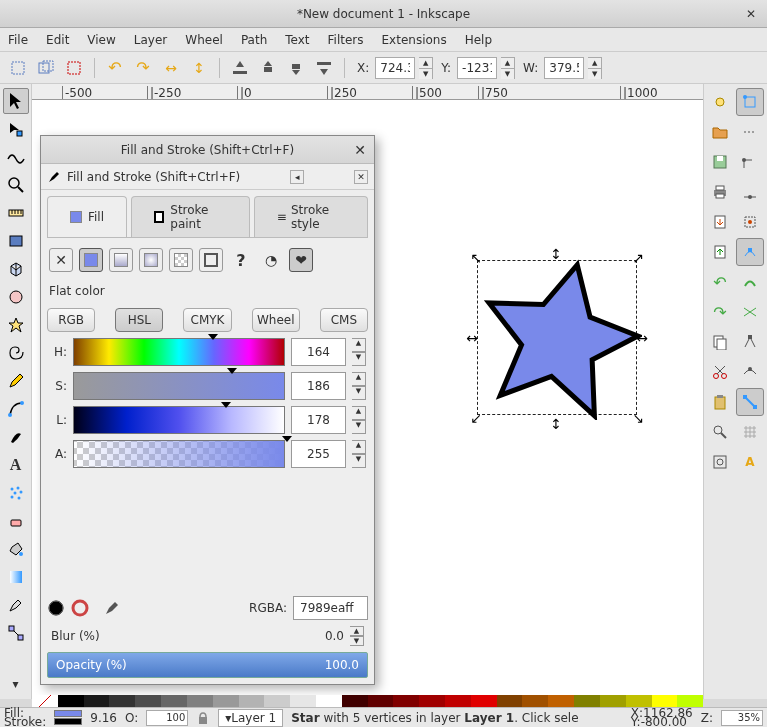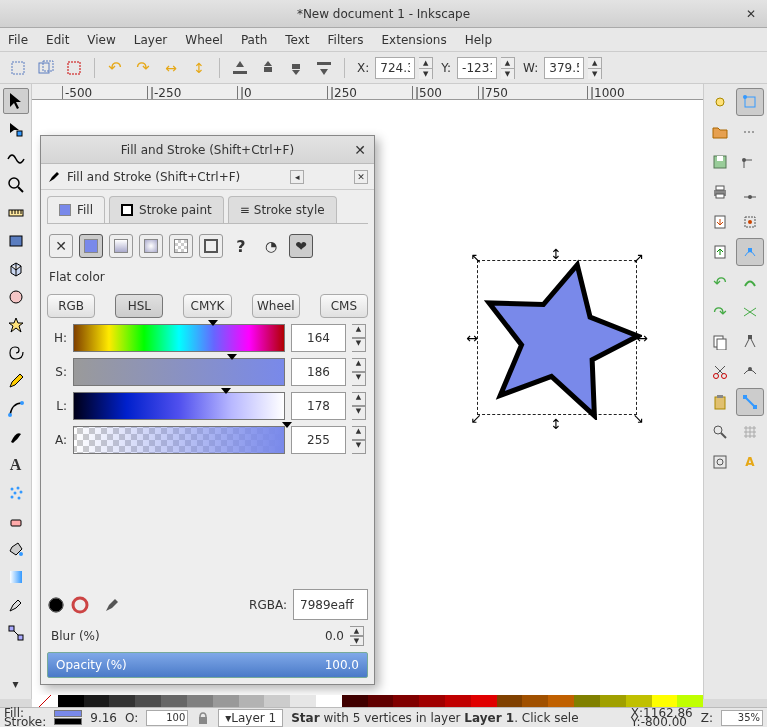--- a/index.html
+++ b/index.html
@@ -31,21 +31,21 @@
   .handle{position:absolute;width:12px;height:12px;color:#000;font-size:14px;line-height:12px;text-align:center}
   .star-shape{position:absolute}
   
   .dlg{position:absolute;left:40px;top:135px;width:335px;height:550px;background:#eee;border:1px solid #888;box-shadow:4px 4px 10px rgba(0,0,0,0.3)}
   .dlg-title{height:28px;background:linear-gradient(#e3e3e3,#d5d5d5);display:flex;align-items:center;justify-content:center;position:relative;border-bottom:1px solid #bbb}
   .dlg-title .dlg-close{position:absolute;right:8px;cursor:pointer;font-size:14px}
   .dlg-sub{height:26px;display:flex;align-items:center;padding:0 6px;gap:6px;border-bottom:1px solid #ccc;background:#eee}
   .dlg-sub .mini{margin-left:auto;width:14px;height:14px;border:1px solid #aaa;display:flex;align-items:center;justify-content:center;font-size:9px;cursor:pointer}
   .dlg-body{padding:6px;display:flex;flex-direction:column;gap:6px;height:calc(100% - 28px - 26px);overflow:hidden}
   .tabs{display:flex;gap:4px;border-bottom:1px solid #bbb}
-  .tab{padding:6px 11px;border:1px solid #bbb;border-bottom:none;border-radius:4px 4px 0 0;background:#ddd;display:flex;align-items:center;gap:6px;cursor:pointer}
+  .tab{padding:6px 22px;border:1px solid #bbb;border-bottom:none;border-radius:4px 4px 0 0;background:#ddd;display:flex;align-items:center;gap:6px;cursor:pointer}
   .tab.active{background:#eee}
   .sw-small{width:12px;height:12px;border:1px solid #888}
   .paint-row{display:flex;gap:6px;padding:4px 2px}
   .paint-btn{width:24px;height:24px;border:1px solid #999;border-radius:3px;display:flex;align-items:center;justify-content:center;background:#eee;cursor:pointer;font-size:14px}
   .paint-btn.active{background:#ccc;border-color:#555}
   .section-label{font-weight:normal;padding:2px 0 4px 2px}
   .modes{display:flex;gap:20px}
   .mode-btn{flex:1;height:24px;border:1px solid #aaa;border-radius:4px;background:linear-gradient(#fafafa,#e0e0e0);cursor:pointer;text-align:center;line-height:22px}
   .mode-btn.active{background:linear-gradient(#e0e0e0,#ccc);border-color:#777}
   .slider-grid{display:grid;grid-template-columns:20px 1fr 55px 16px;gap:6px;align-items:center}
@@ -53,21 +53,21 @@
   .grad{height:28px;border:1px solid #777;position:relative}
   .grad-h{background:linear-gradient(to right,#804000,#ffea00,#00ff00,#00ffff,#6666ff,#ff00ff,#b00000)}
   .grad-s{background:linear-gradient(to right,#9a9a9a,#7989ea)}
   .grad-l{background:linear-gradient(to right,#000018,#0020cc,#5050ee,#b8b8ff,#fff)}
   .grad-a{background:linear-gradient(to right,rgba(121,137,234,0),rgba(121,137,234,1)),repeating-conic-gradient(#ccc 0 25%,#fff 0 50%) 50%/12px 12px}
   .marker{position:absolute;top:-5px;width:0;height:0;border-left:5px solid transparent;border-right:5px solid transparent;border-top:6px solid #000}
   .numbox{height:28px;border:1px solid #999;text-align:center;line-height:26px;background:#fff}
   .spincol{width:14px;height:28px;display:flex;flex-direction:column}
   .spincol div{flex:1;border:1px solid #999;border-left:none;font-size:7px;text-align:center;background:#eee;cursor:pointer}
   .rgba-row{display:flex;align-items:center;gap:6px;margin-top:auto}
-  .rgba-input{width:75px;height:31px;border:1px solid #999;padding:0 6px;background:#fff}
+  .rgba-input{width:75px;height:24px;border:1px solid #999;padding:0 6px;background:#fff}
   .opacity-row{display:flex;align-items:center;height:26px;border:1px solid #7a9;background:linear-gradient(#7fa8e8,#4a7ac8);color:#fff;padding:0 8px;border-radius:2px}
   .opacity-row .val{margin-left:auto}
   .blur-row{display:flex;align-items:center;padding:0 4px}
   .palette{position:absolute;left:32px;right:64px;bottom:20px;height:12px;display:flex}
   .palette div{flex:1;height:100%}
   .statusbar{position:absolute;left:0;right:0;bottom:0;height:20px;background:#e8e8e8;border-top:1px solid #bbb;display:flex;align-items:center;padding:0 4px;gap:8px;font-size:10px}
   .statusbar .sw{width:28px;height:14px;border:1px solid #777}
   .statusbar input{width:42px;height:16px;border:1px solid #aaa;text-align:right;padding:0 2px;font-size:10px}
   
 </style>
@@ -295,21 +295,21 @@
   </div>
 
   <div class="canvas-wrap">
     <div class="ruler-h">
       <span style="left:30px">-500</span>
       <span style="left:115px">|-250</span>
       <span style="left:205px">|0</span>
       <span style="left:295px">|250</span>
       <span style="left:380px">|500</span>
       <span style="left:446px">|750</span>
-      <span style="left:555px">|1000</span>
+      <span style="left:588px">|1000</span>
     </div>
     <div class="canvas">
 
       <div class="selbox" style="left:445px;top:160px;width:160px;height:155px"></div>
 
       <div class="handle" style="left:438px;top:152px">↖</div>
       <div class="handle" style="left:518px;top:148px">↕</div>
       <div class="handle" style="left:600px;top:152px">↗</div>
       <div class="handle" style="left:434px;top:232px">↔</div>
       <div class="handle" style="left:604px;top:232px">↔</div>

